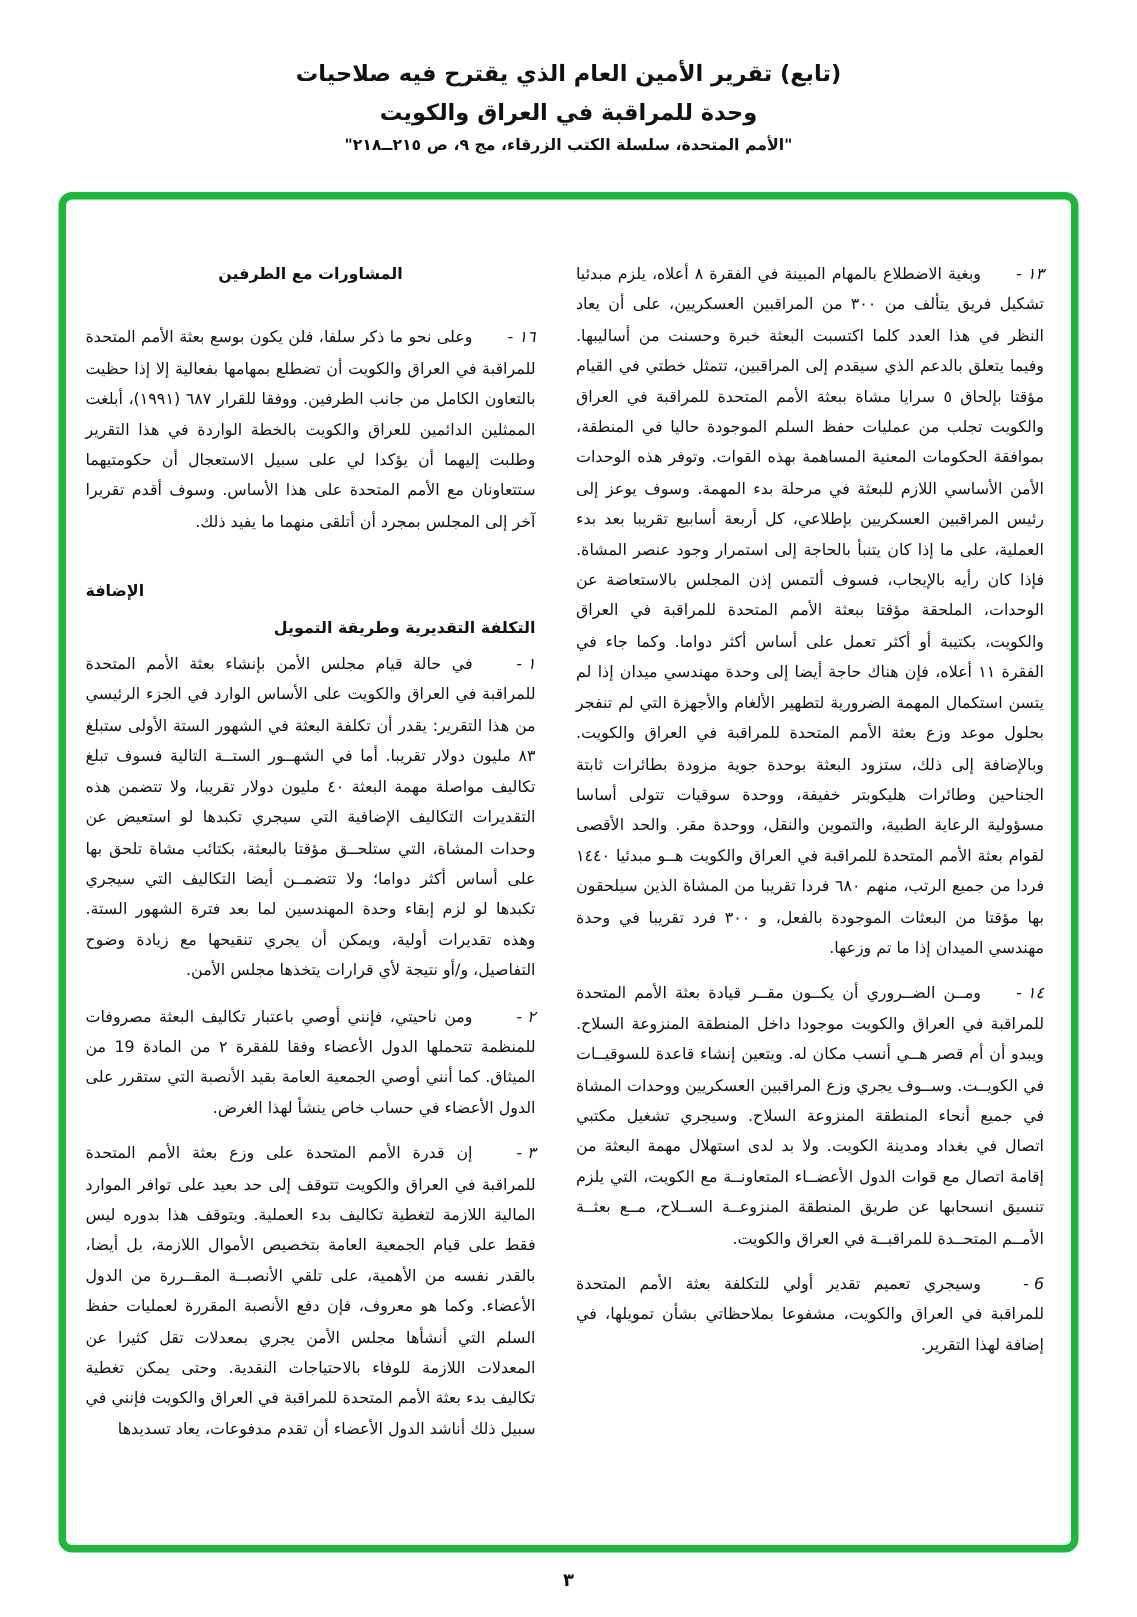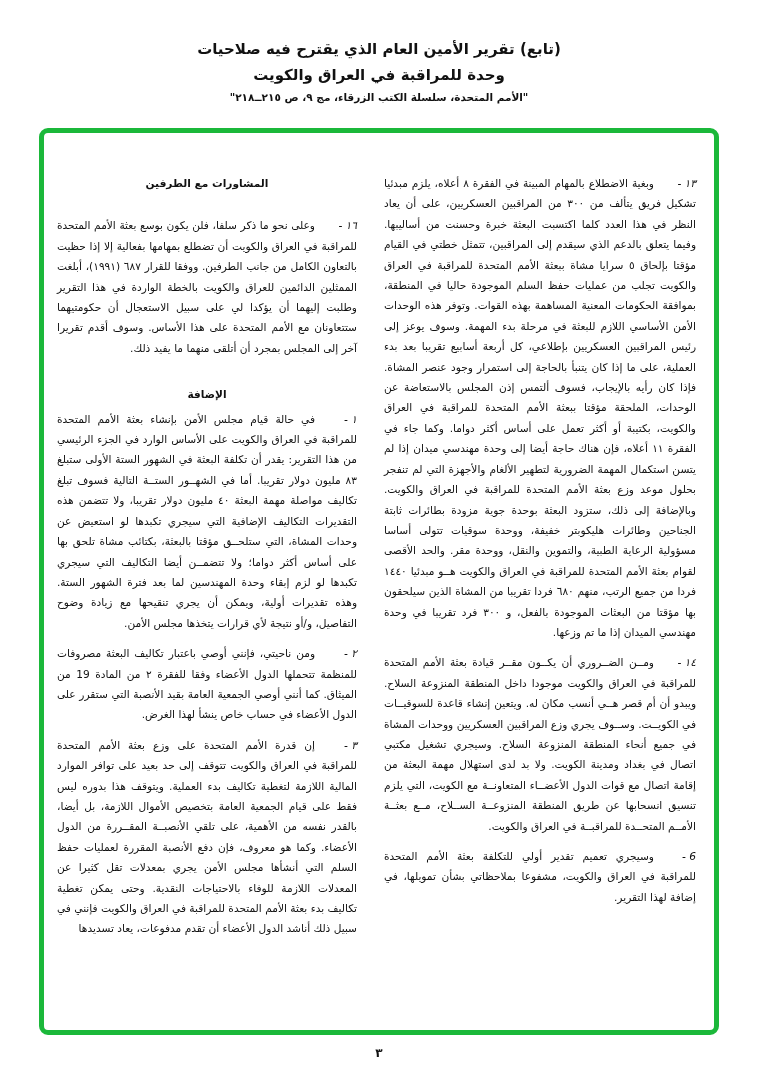--- a/index.html
+++ b/index.html
@@ -64,21 +64,21 @@
       font-style: italic;
     }
     .col .section-heading {
       font-weight: bold;
       text-align: center;
       margin: 0 0 22px 0;
       font-size: 10.6px;
     }
     .col .addendum-heading {
       font-weight: bold;
-      text-align: center;
+      text-align: left;
       margin: 26px 0 4px 0;
     }
     .col .sub-heading {
       font-weight: bold;
       text-align: right;
       margin: 0 0 4px 0;
     }
     .page-number {
       position: absolute;
       left: 0;
@@ -112,20 +112,21 @@
       <span class="pnum">6 -</span><span>وسيجري تعميم تقدير أولي للتكلفة بعثة الأمم المتحدة للمراقبة في العراق والكويت، مشفوعا بملاحظاتي بشأن تمويلها، في إضافة لهذا التقرير.</span>
     </p>
   </div>
 
   <div class="col col-left">
     <div class="section-heading">المشاورات مع الطرفين</div>
     <p>
       <span class="pnum">١٦ -</span><span>وعلى نحو ما ذكر سلفا، فلن يكون بوسع بعثة الأمم المتحدة للمراقبة في العراق والكويت أن تضطلع بمهامها بفعالية إلا إذا حظيت بالتعاون الكامل من جانب الطرفين. ووفقا للقرار ٦٨٧ (١٩٩١)، أبلغت الممثلين الدائمين للعراق والكويت بالخطة الواردة في هذا التقرير وطلبت إليهما أن يؤكدا لي على سبيل الاستعجال أن حكومتيهما ستتعاونان مع الأمم المتحدة على هذا الأساس. وسوف أقدم تقريرا آخر إلى المجلس بمجرد أن أتلقى منهما ما يفيد ذلك.</span>
     </p>
     <div class="addendum-heading">الإضافة</div>
+    <div class="sub-heading">التكلفة التقديرية وطريقة التمويل</div>
     <p>
       <span class="pnum">١ -</span><span>في حالة قيام مجلس الأمن بإنشاء بعثة الأمم المتحدة للمراقبة في العراق والكويت على الأساس الوارد في الجزء الرئيسي من هذا التقرير: يقدر أن تكلفة البعثة في الشهور الستة الأولى ستبلغ ٨٣ مليون دولار تقريبا. أما في الشهــور الستــة التالية فسوف تبلغ تكاليف مواصلة مهمة البعثة ٤٠ مليون دولار تقريبا، ولا تتضمن هذه التقديرات التكاليف الإضافية التي سيجري تكبدها لو استعيض عن وحدات المشاة، التي ستلحــق مؤقتا بالبعثة، بكتائب مشاة تلحق بها على أساس أكثر دواما؛ ولا تتضمــن أيضا التكاليف التي سيجري تكبدها لو لزم إبقاء وحدة المهندسين لما بعد فترة الشهور الستة. وهذه تقديرات أولية، ويمكن أن يجري تنقيحها مع زيادة وضوح التفاصيل، و/أو نتيجة لأي قرارات يتخذها مجلس الأمن.</span>
     </p>
     <p>
       <span class="pnum">٢ -</span><span>ومن ناحيتي، فإنني أوصي باعتبار تكاليف البعثة مصروفات للمنظمة تتحملها الدول الأعضاء وفقا للفقرة ٢ من المادة 19 من الميثاق. كما أنني أوصي الجمعية العامة بقيد الأنصبة التي ستقرر على الدول الأعضاء في حساب خاص ينشأ لهذا الغرض.</span>
     </p>
     <p>
       <span class="pnum">٣ -</span><span>إن قدرة الأمم المتحدة على وزع بعثة الأمم المتحدة للمراقبة في العراق والكويت تتوقف إلى حد بعيد على توافر الموارد المالية اللازمة لتغطية تكاليف بدء العملية. ويتوقف هذا بدوره ليس فقط على قيام الجمعية العامة بتخصيص الأموال اللازمة، بل أيضا، بالقدر نفسه من الأهمية، على تلقي الأنصبــة المقــررة من الدول الأعضاء. وكما هو معروف، فإن دفع الأنصبة المقررة لعمليات حفظ السلم التي أنشأها مجلس الأمن يجري بمعدلات تقل كثيرا عن المعدلات اللازمة للوفاء بالاحتياجات النقدية. وحتى يمكن تغطية تكاليف بدء بعثة الأمم المتحدة للمراقبة في العراق والكويت فإنني في سبيل ذلك أناشد الدول الأعضاء أن تقدم مدفوعات، يعاد تسديدها</span>
     </p>
   </div>

